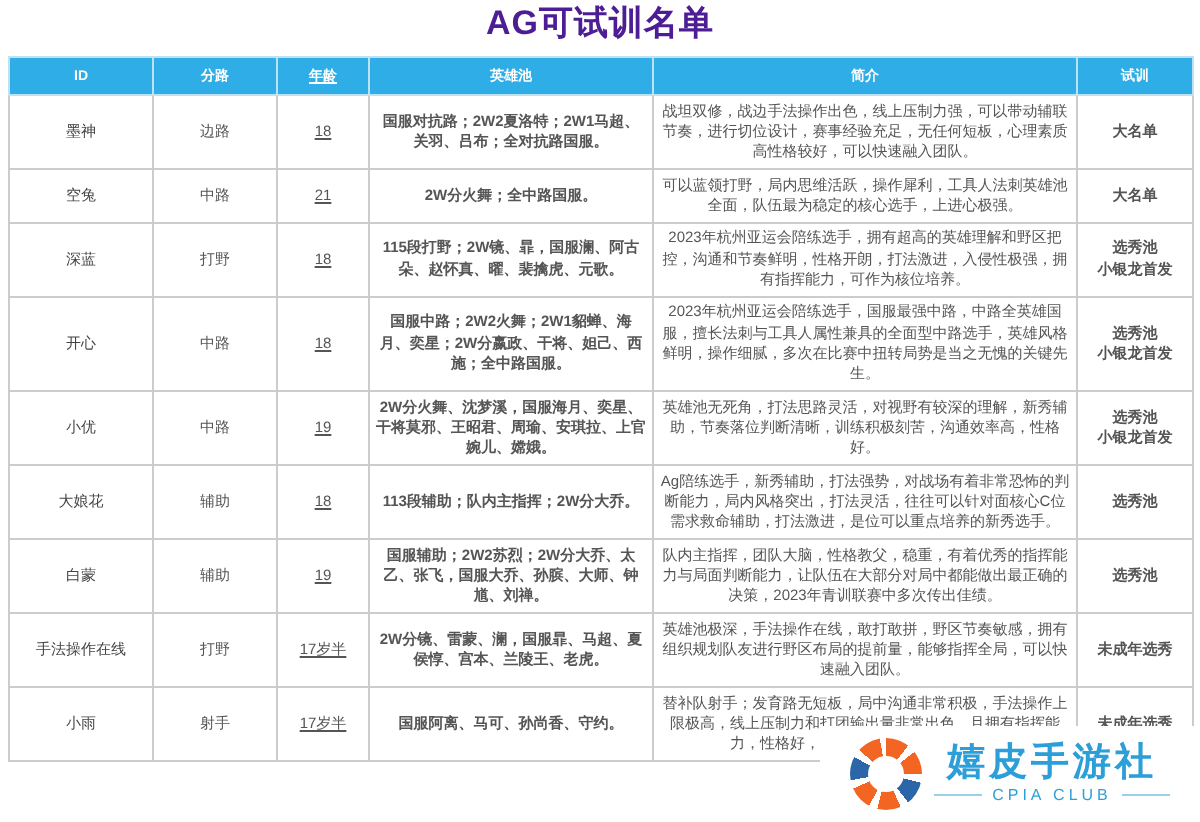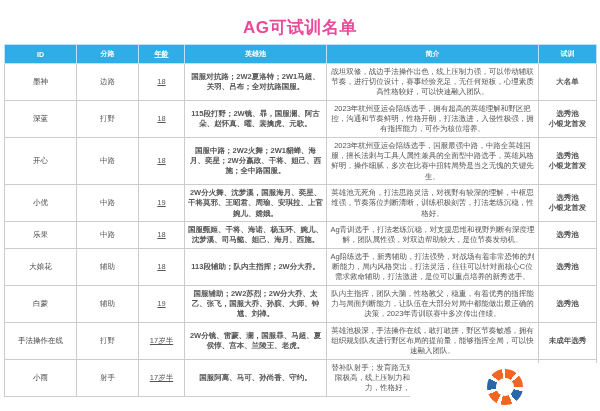--- a/index.html
+++ b/index.html
@@ -1,22 +1,22 @@
 <!DOCTYPE html>
 <html><head>
 <meta charset="utf-8">
 <style>
   html,body{margin:0;padding:0;}
   body{
     width:600px;height:411px;overflow:hidden;position:relative;
     background:#fff;font-family:"Liberation Sans","DejaVu Sans",sans-serif;
   }
   .page-title{
-    text-align:center;font-size:17px;font-weight:bold;color:#ec4899;
-    padding:16px 0 5px;letter-spacing:.5px;border-radius:16px;
+    text-align:center;font-size:17px;font-weight:bold;color:#4c1d95;
+    padding:0 0 5px;letter-spacing:.5px;border-radius:16px;
   }
   table.roster{
     border-collapse:collapse;table-layout:fixed;width:592px;margin:0 4px;
     font-size:7.5px;color:#555;
   }
   th{
     background:#2FADE6;color:#fff;font-size:7px;font-weight:bold;
     padding:4px 1px;border:1px solid #bfe2f3;text-align:center;
   }
   td{
@@ -78,20 +78,28 @@
   <tbody id="roster-body">
       <tr>
         <td class="col-id">墨神</td>
         <td class="col-lane">边路</td>
         <td class="col-age">18</td>
         <td class="col-heroes">国服对抗路；2W2夏洛特；2W1马超、关羽、吕布；全对抗路国服。</td>
         <td class="col-intro">战坦双修，战边手法操作出色，线上压制力强，可以带动辅联节奏，进行切位设计，赛事经验充足，无任何短板，心理素质高性格较好，可以快速融入团队。</td>
         <td class="col-trial">大名单</td>
       </tr>
       <tr>
+        <td class="col-id">空兔</td>
+        <td class="col-lane">中路</td>
+        <td class="col-age">21</td>
+        <td class="col-heroes">2W分火舞；全中路国服。</td>
+        <td class="col-intro">可以蓝领打野，局内思维活跃，操作犀利，工具人法刺英雄池全面，队伍最为稳定的核心选手，上进心极强。</td>
+        <td class="col-trial">大名单</td>
+      </tr>
+      <tr>
         <td class="col-id">深蓝</td>
         <td class="col-lane">打野</td>
         <td class="col-age">18</td>
         <td class="col-heroes">115段打野；2W镜、暃，国服澜、阿古朵、赵怀真、曜、裴擒虎、元歌。</td>
         <td class="col-intro">2023年杭州亚运会陪练选手，拥有超高的英雄理解和野区把控，沟通和节奏鲜明，性格开朗，打法激进，入侵性极强，拥有指挥能力，可作为核位培养。</td>
         <td class="col-trial">选秀池
 小银龙首发</td>
       </tr>
       <tr>
         <td class="col-id">开心</td>
@@ -100,31 +108,23 @@
         <td class="col-heroes">国服中路；2W2火舞；2W1貂蝉、海月、奕星；2W分嬴政、干将、妲己、西施；全中路国服。</td>
         <td class="col-intro">2023年杭州亚运会陪练选手，国服最强中路，中路全英雄国服，擅长法刺与工具人属性兼具的全面型中路选手，英雄风格鲜明，操作细腻，多次在比赛中扭转局势是当之无愧的关键先生。</td>
         <td class="col-trial">选秀池
 小银龙首发</td>
       </tr>
       <tr>
         <td class="col-id">小优</td>
         <td class="col-lane">中路</td>
         <td class="col-age">19</td>
         <td class="col-heroes">2W分火舞、沈梦溪，国服海月、奕星、干将莫邪、王昭君、周瑜、安琪拉、上官婉儿、嫦娥。</td>
-        <td class="col-intro">英雄池无死角，打法思路灵活，对视野有较深的理解，中枢思维强，节奏落位判断清晰，训练积极刻苦，打法老练沉稳，性格好。</td>
+        <td class="col-intro">英雄池无死角，打法思路灵活，对视野有较深的理解，新秀辅助，节奏落位判断清晰，训练积极刻苦，沟通效率高，性格好。</td>
         <td class="col-trial">选秀池
 小银龙首发</td>
-      </tr>
-      <tr>
-        <td class="col-id">乐果</td>
-        <td class="col-lane">中路</td>
-        <td class="col-age">18</td>
-        <td class="col-heroes">国服甄姬、干将、海诺、杨玉环、婉儿、沈梦溪、司马懿、妲己、海月、西施。</td>
-        <td class="col-intro">Ag青训选手，打法老练沉稳，对支援思维和视野判断有深度理解，团队属性强，对双边帮助较大，是位节奏发动机。</td>
-        <td class="col-trial">选秀池</td>
       </tr>
       <tr>
         <td class="col-id">大娘花</td>
         <td class="col-lane">辅助</td>
         <td class="col-age">18</td>
         <td class="col-heroes">113段辅助；队内主指挥；2W分大乔。</td>
         <td class="col-intro">Ag陪练选手，新秀辅助，打法强势，对战场有着非常恐怖的判断能力，局内风格突出，打法灵活，往往可以针对面核心C位需求救命辅助，打法激进，是位可以重点培养的新秀选手。</td>
         <td class="col-trial">选秀池</td>
       </tr>
       <tr>
@@ -149,13 +149,17 @@
         <td class="col-age">17岁半</td>
         <td class="col-heroes">国服阿离、马可、孙尚香、守约。</td>
         <td class="col-intro">替补队射手；发育路无短板，局中沟通非常积极，手法操作上限极高，线上压制力和打团输出量非常出色，且拥有指挥能力，性格好，乐观，可以快速融入团队。</td>
         <td class="col-trial">未成年选秀</td>
       </tr>
     </tbody>
 </table>
 
 <div class="watermark">
   <div class="wm-logo"></div>
+  <div class="wm-text">
+    <div class="wm-title">嬉皮手游社</div>
+    <div class="wm-sub">CPIA CLUB</div>
+  </div>
 </div>
 
 </body></html>

